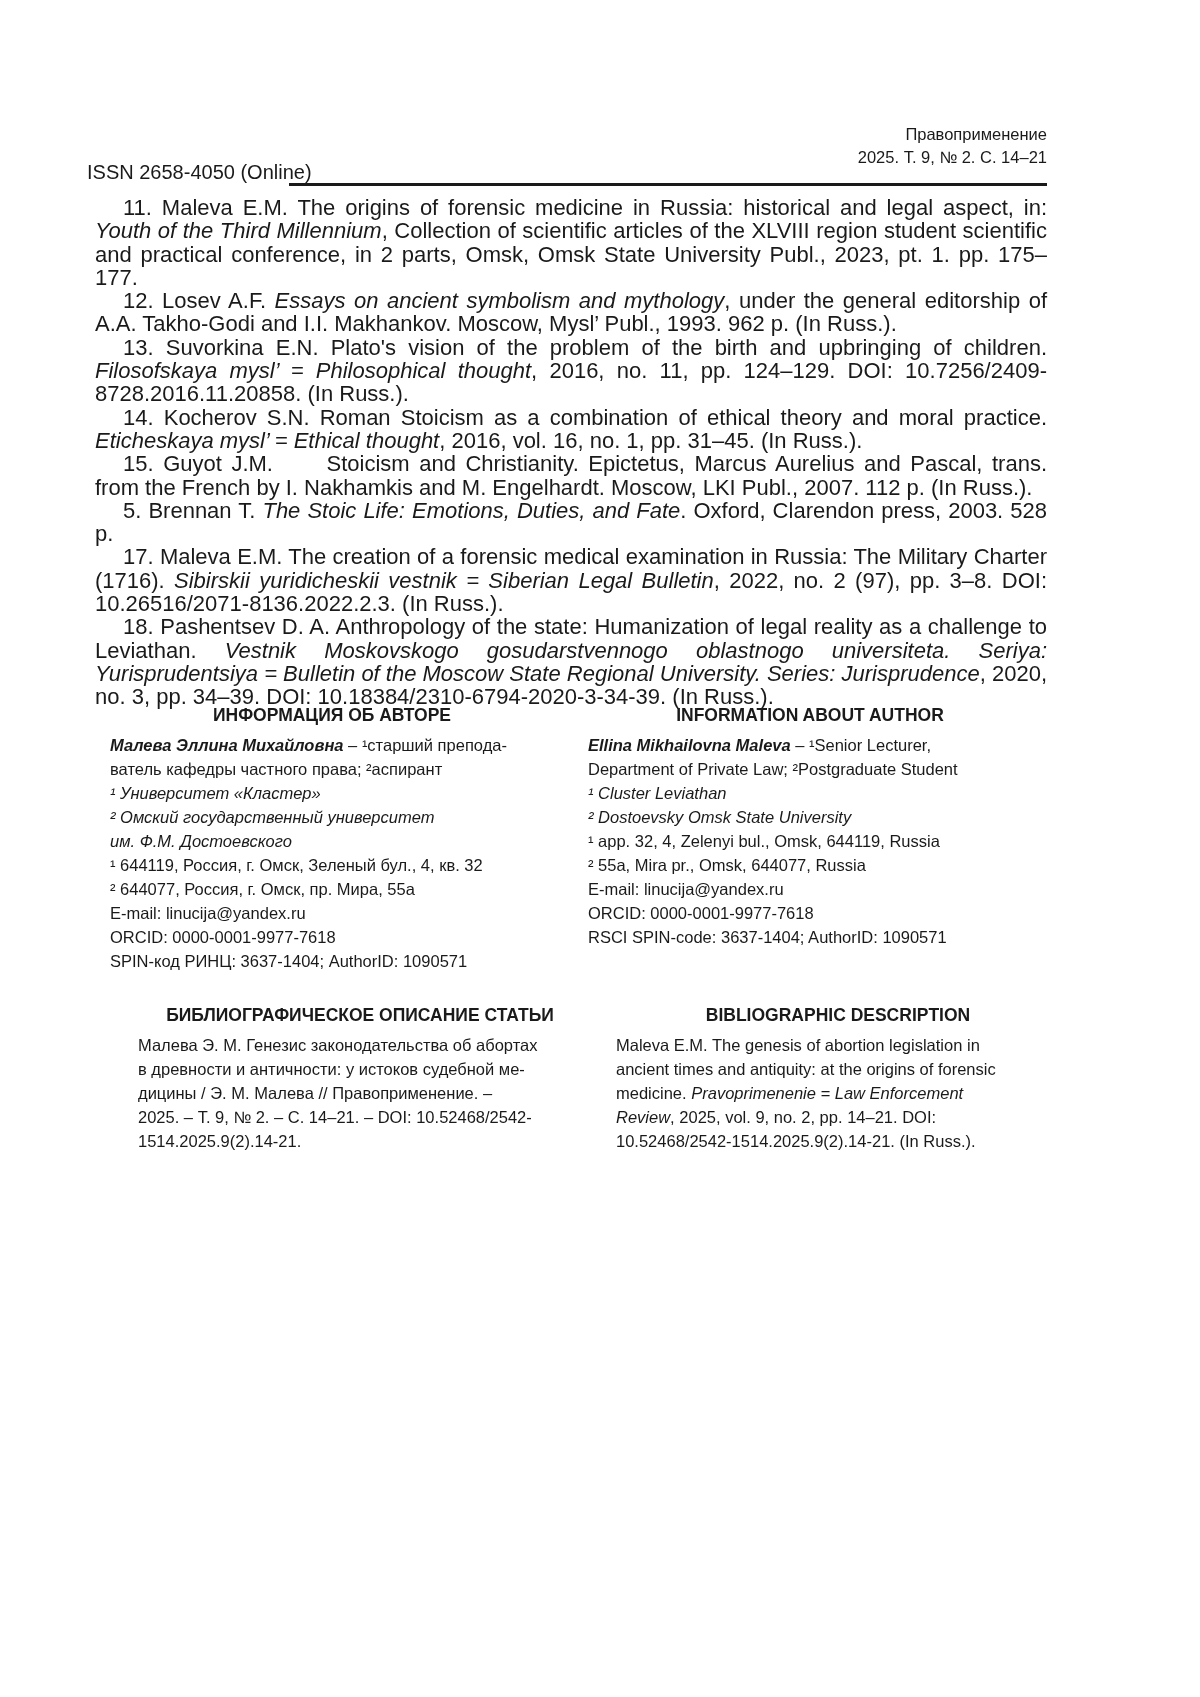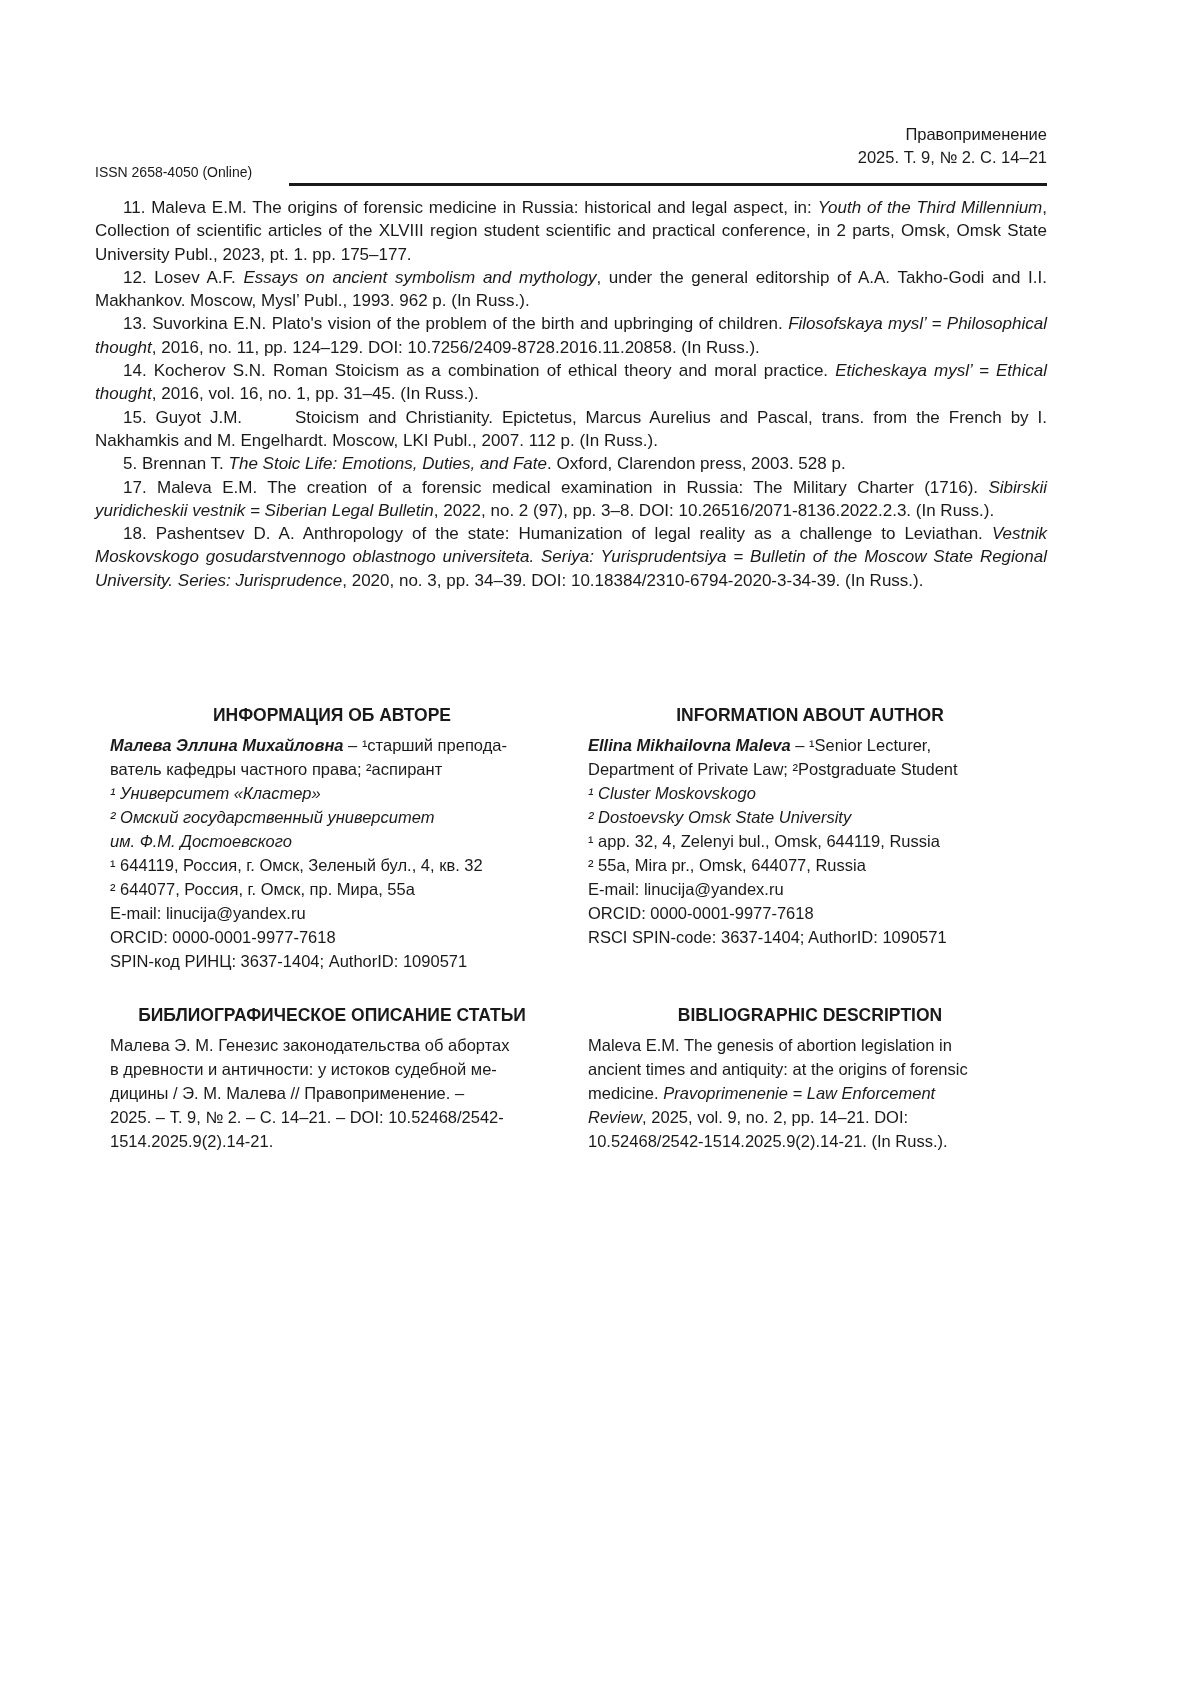--- a/index.html
+++ b/index.html
@@ -10,40 +10,40 @@
     color:var(--text,#1a1a1a);
     font-family:"Liberation Sans",sans-serif;
     overflow:hidden;
   }
   
   .head-journal{
     position:absolute;top:123px;right:153px;
     text-align:right;font-size:16.5px;line-height:23px;
   }
   .issn{
-    position:absolute;left:95px;top:163px;
-    font-size:14px;line-height:18px;
+    position:absolute;left:87px;top:163px;
+    font-size:20px;line-height:18px;
   }
   .head-rule{
     position:absolute;left:289px;top:183px;width:758px;height:3px;
     background:var(--rule,#1a1a1a);
   }
   
   .references{
     position:absolute;left:95px;top:196px;width:952px;
-    font-size:17px;line-height:23.3px;text-align:justify;
+    font-size:22px;line-height:23.3px;text-align:justify;
   }
   .references .ref{margin:0;text-indent:28px;}
   
   .columns{
     position:absolute;left:110px;width:922px;
     display:flex;gap:34px;
   }
   #author-section{top:702px;}
-  #biblio-section{top:1002px;}
+  #biblio-section{top:1002px;margin-left:28px;}
   .col{width:444px;flex:0 0 444px;font-size:16.5px;line-height:24px;}
   .col-heading{
     font-weight:bold;font-size:17.5px;line-height:26px;
     text-align:center;margin:0 0 5px 0;
   }
   .col .line{white-space:nowrap;}
   
   .footer-rule{
     position:absolute;left:95px;top:1501px;width:893px;height:2px;
     background:var(--rule,#1a1a1a);
@@ -94,21 +94,21 @@
           <div class="line"><span>E-mail: linucija@yandex.ru</span></div>
           <div class="line"><span>ORCID: 0000-0001-9977-7618</span></div>
           <div class="line"><span>SPIN-код РИНЦ: 3637-1404; AuthorID: 1090571</span></div>
         </div>
     </div>
     <div class="col">
       <div class="col-heading">INFORMATION ABOUT AUTHOR</div>
       <div>
           <div class="line"><span style="font-style: italic; font-weight: bold;">Ellina Mikhailovna Maleva</span><span> – ¹Senior Lecturer,</span></div>
           <div class="line"><span>Department of Private Law; ²Postgraduate Student</span></div>
-          <div class="line"><span style="font-style: italic;">¹ Cluster Moskovskogo</span></div>
+          <div class="line"><span style="font-style: italic;">¹ Cluster Leviathan</span></div>
           <div class="line"><span style="font-style: italic;">² Dostoevsky Omsk State University</span></div>
           <div class="line"><span>¹ app. 32, 4, Zelenyi bul., Omsk, 644119, Russia</span></div>
           <div class="line"><span>² 55a, Mira pr., Omsk, 644077, Russia</span></div>
           <div class="line"><span>E-mail: linucija@yandex.ru</span></div>
           <div class="line"><span>ORCID: 0000-0001-9977-7618</span></div>
           <div class="line"><span>RSCI SPIN-code: 3637-1404; AuthorID: 1090571</span></div>
         </div>
     </div>
   </div>
 

